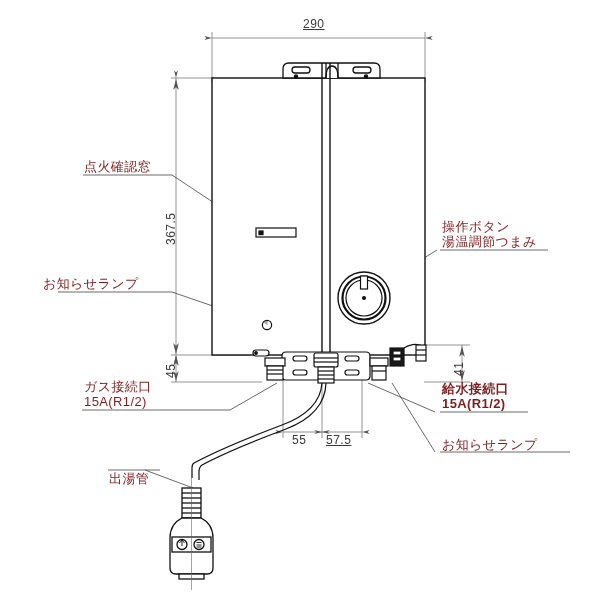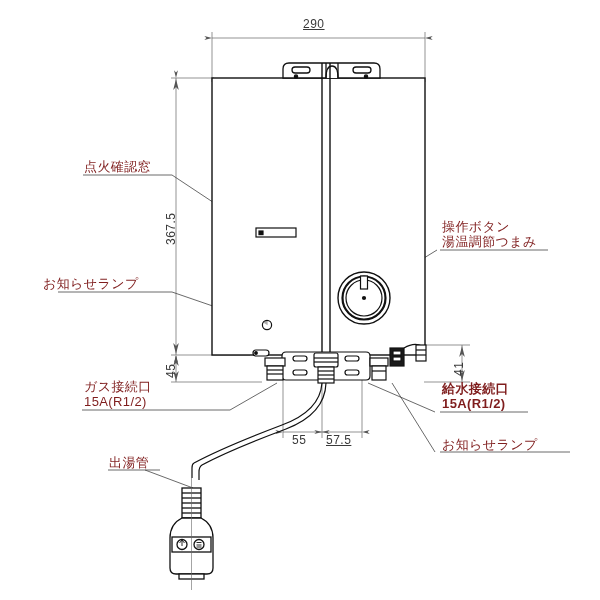--- a/index.html
+++ b/index.html
@@ -214,15 +214,15 @@
     <span>ガス接続口</span><br>
     <span>15A(R1/2)</span>
   </div>
 
   <div class="lbl" style="left:442px;top:381px;font-weight:bold;">
     <span>給水接続口</span><br>
     <span>15A(R1/2)</span>
   </div>
 
   <div class="lbl" style="left:442px;top:437px;">お知らせランプ</div>
-  <div class="lbl" style="left:109px;top:455px;">出湯管</div>
+  <div class="lbl" style="left:109px;top:471px;">出湯管</div>
 
 </div>
 
 </body></html>

